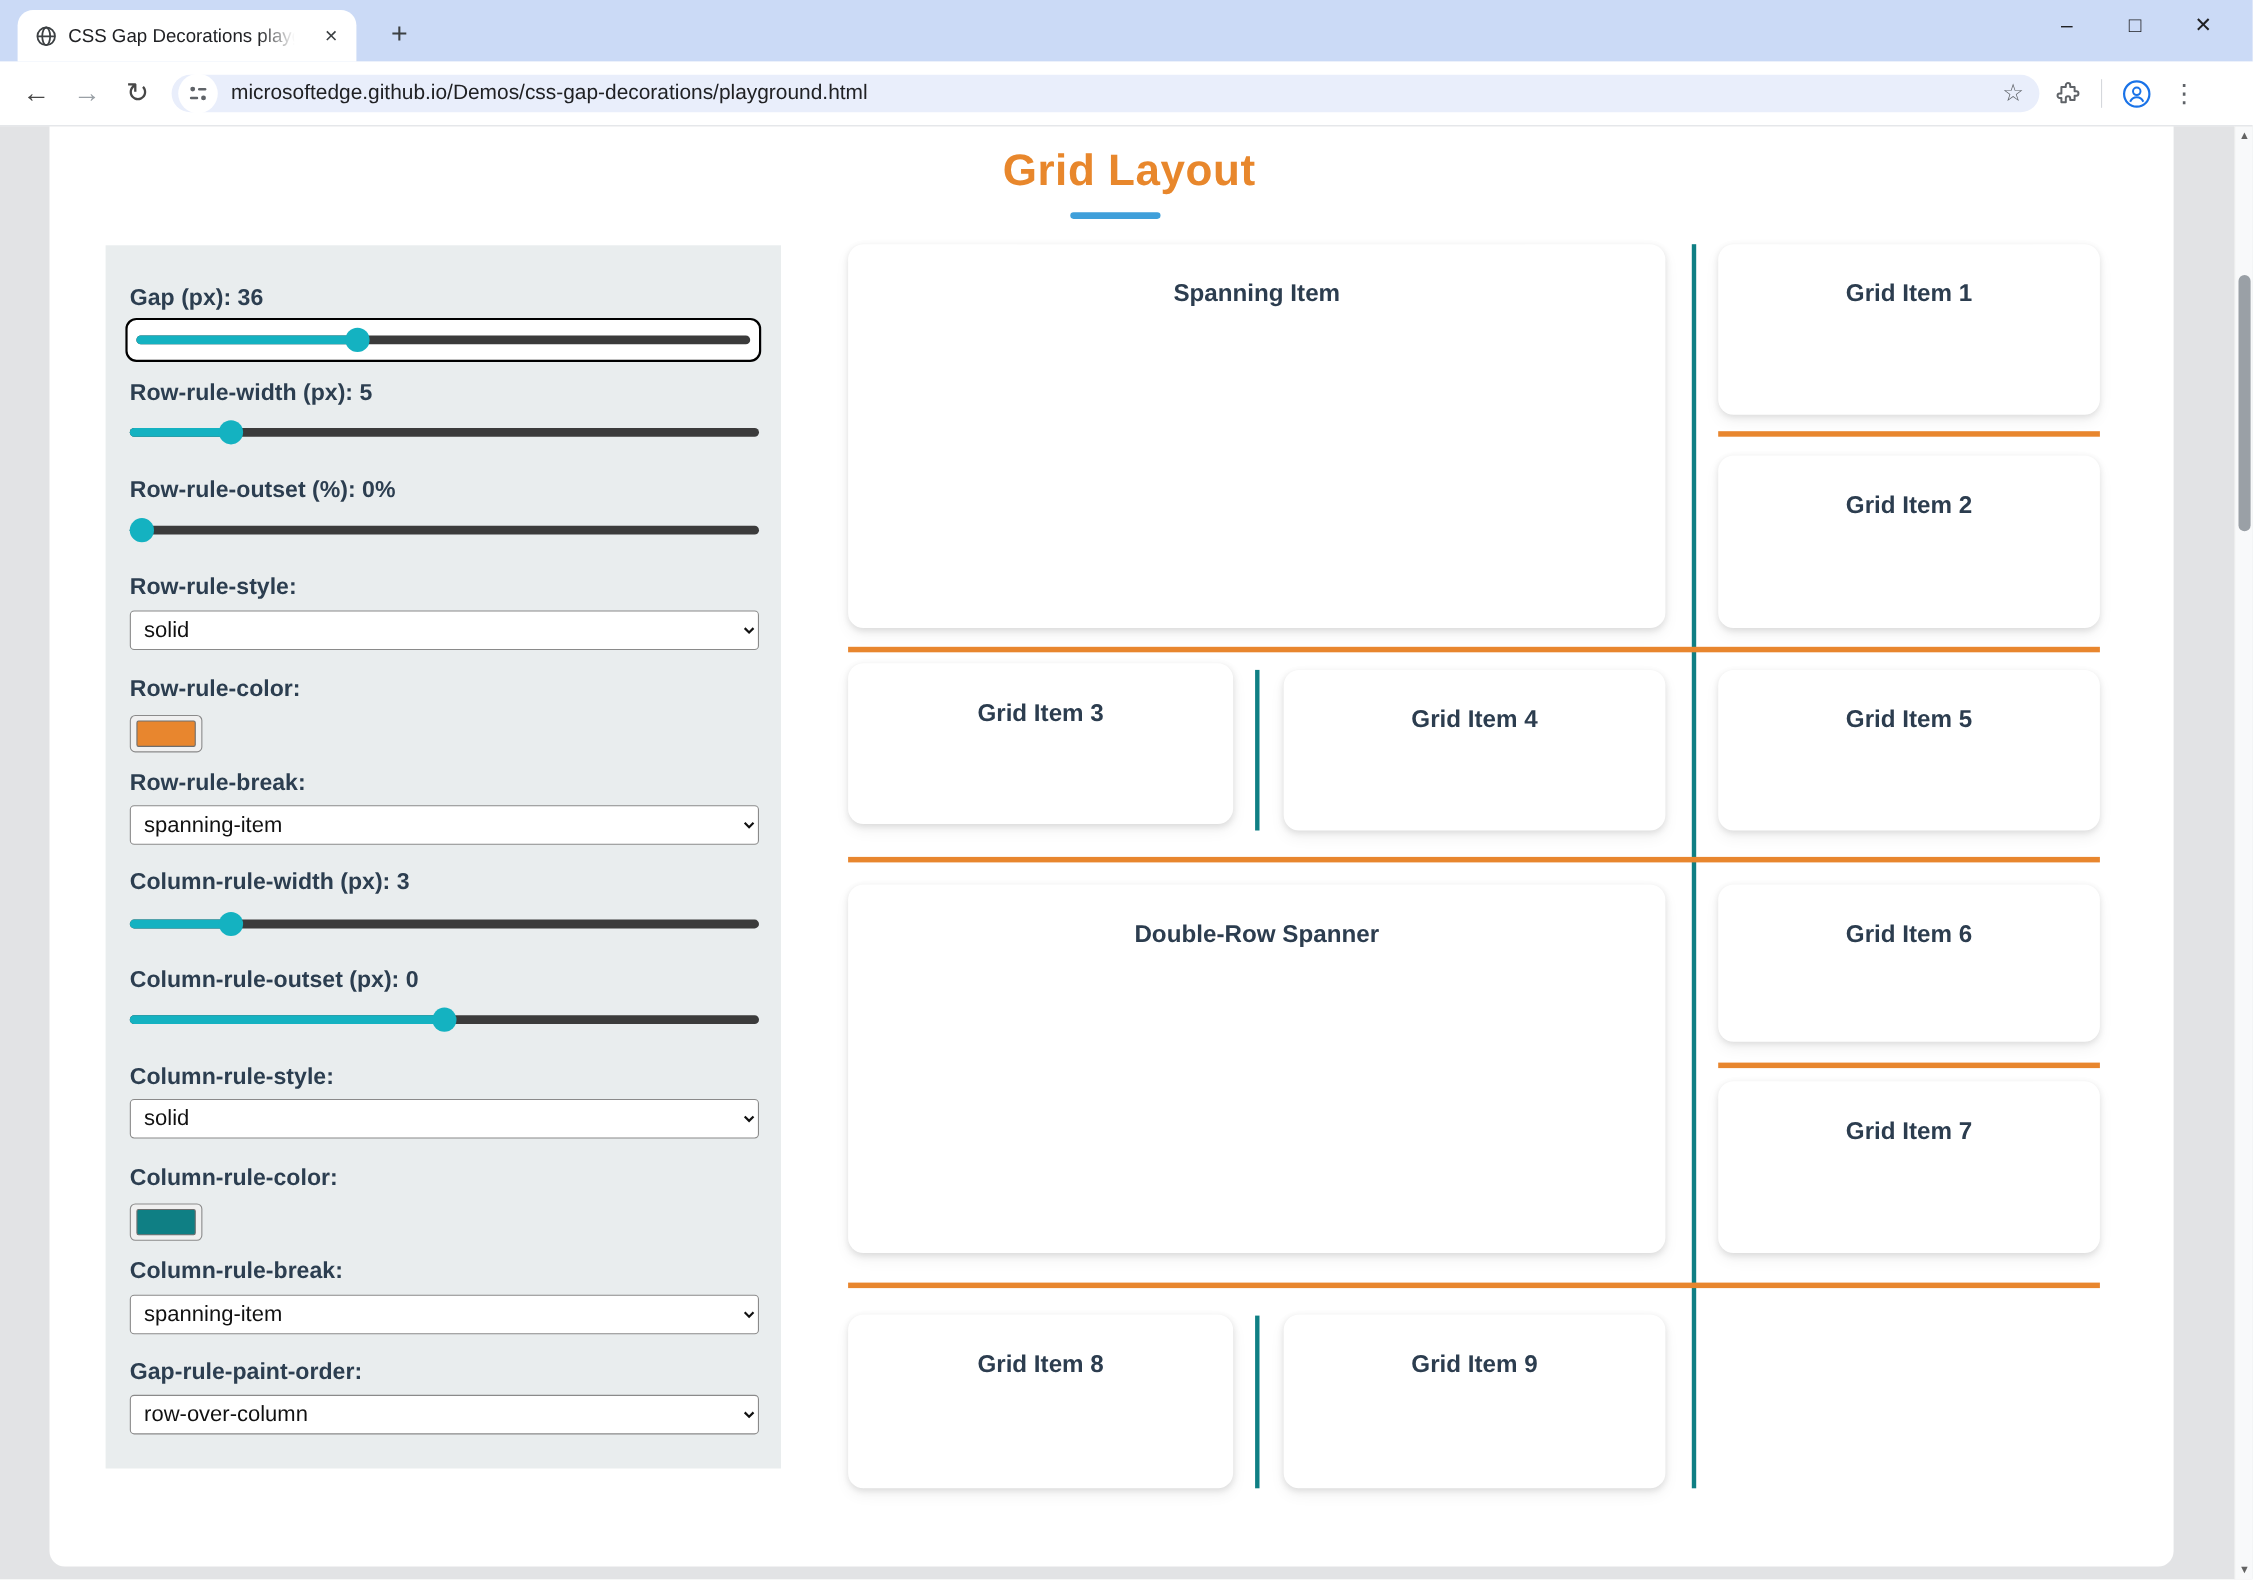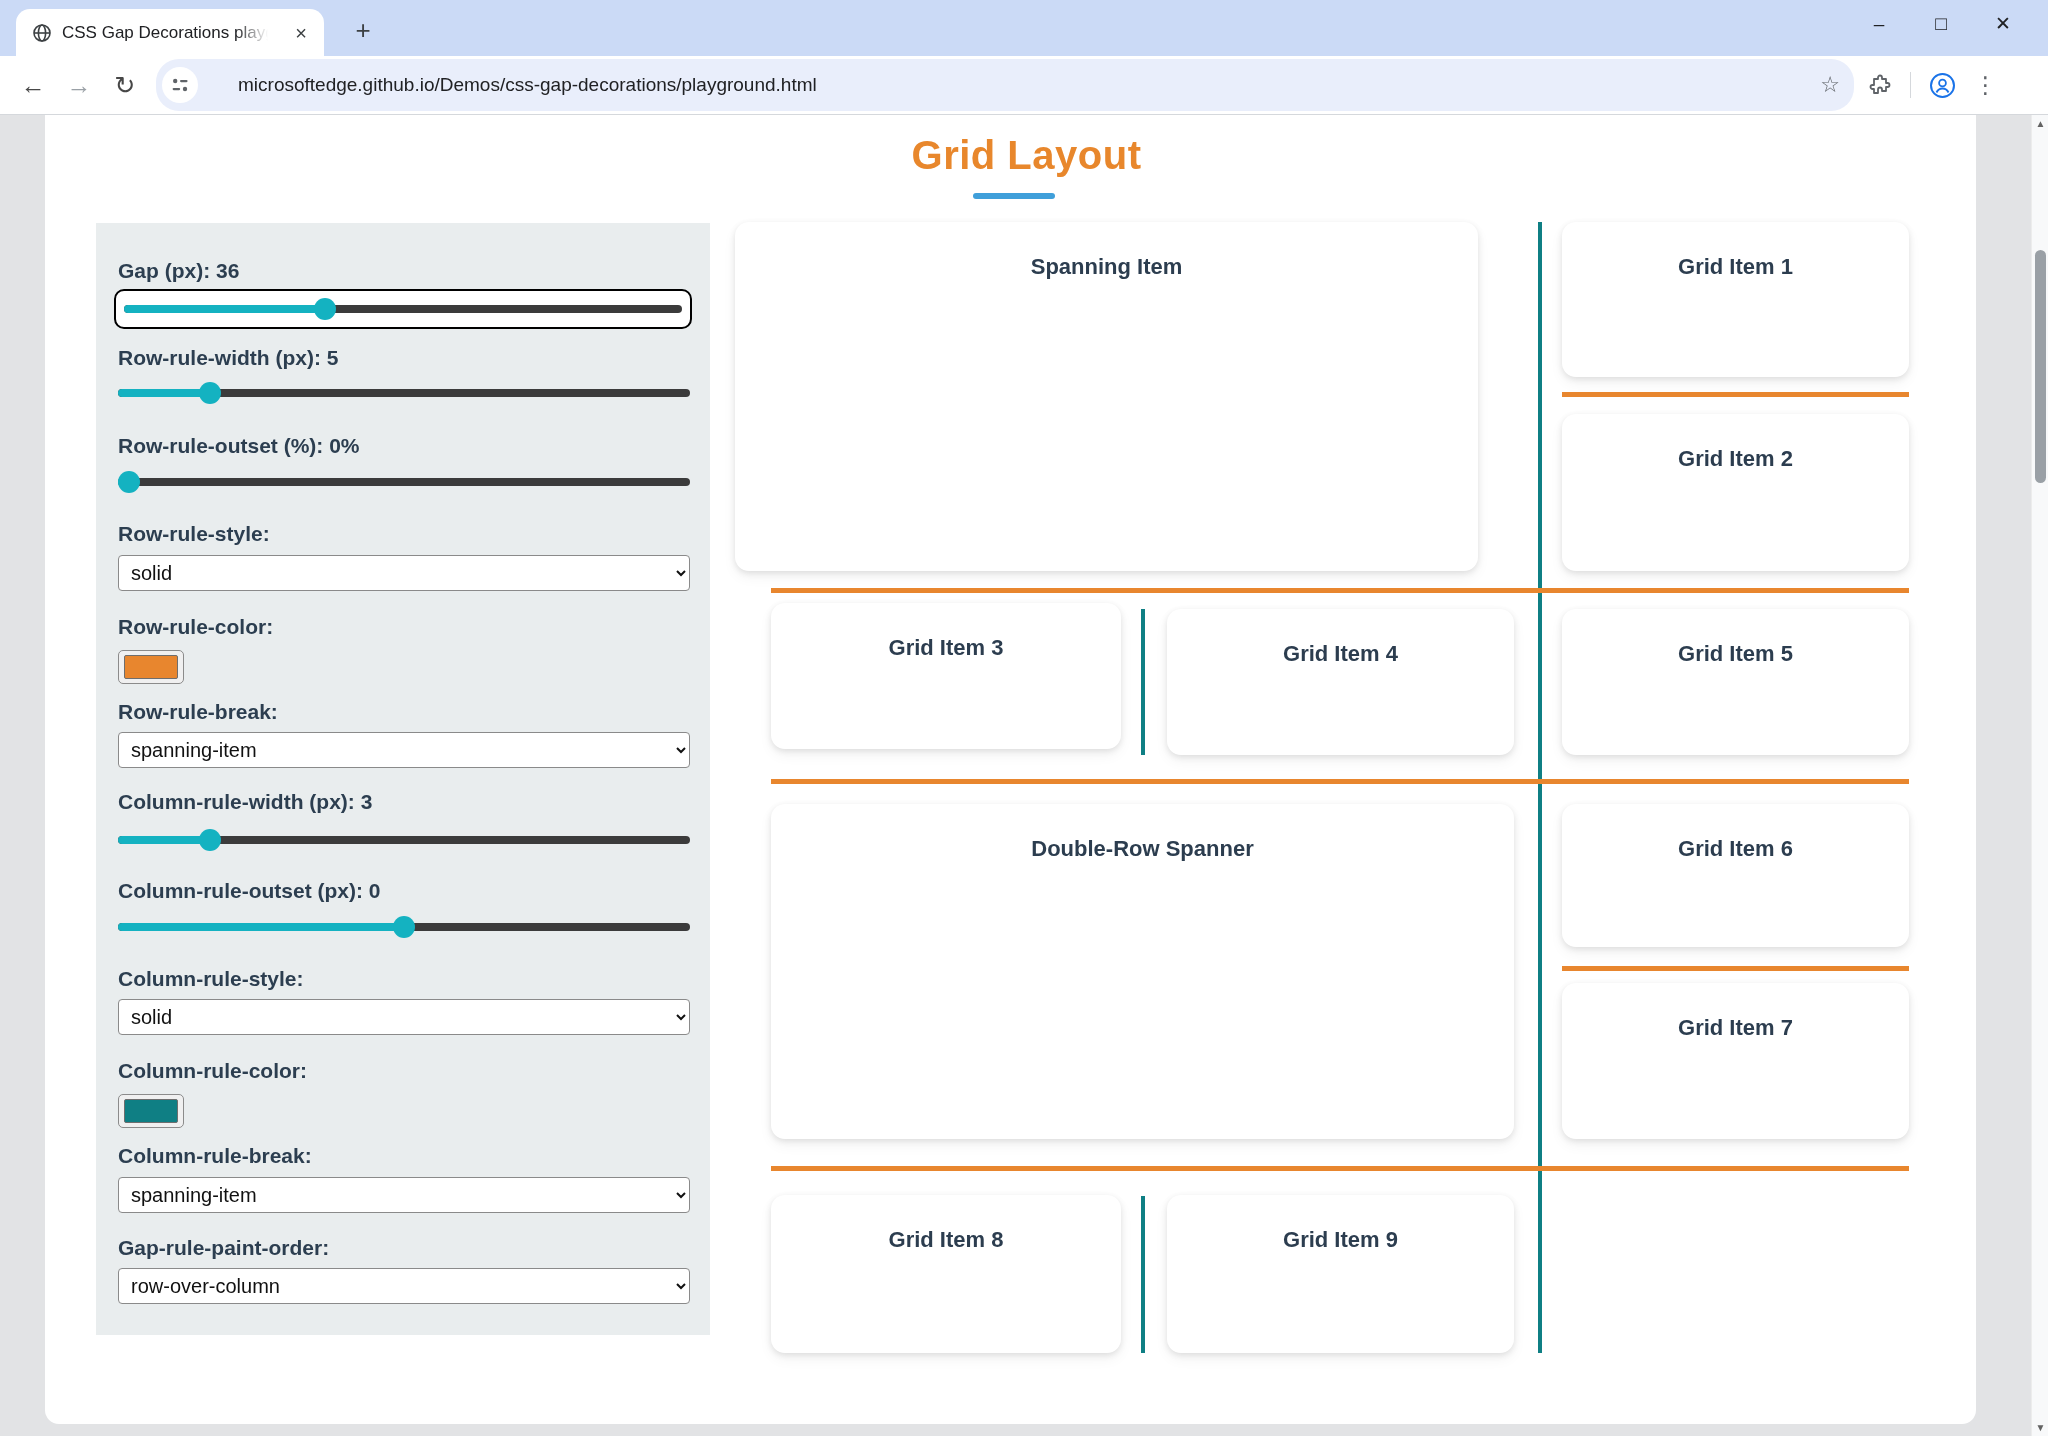--- a/index.html
+++ b/index.html
@@ -17,22 +17,22 @@
     text-align:center; line-height:26px; border-radius:50%; }
   .newtab { position:absolute; left:346px; top:14px; width:34px; height:34px; text-align:center;
     line-height:32px; font-size:26px; color:#3c4043; border-radius:50%; }
   .wincontrols { position:absolute; right:14px; top:0; height:48px; display:flex; }
   .winbtn { width:62px; height:48px; text-align:center; line-height:48px;
     font-size:19px; color:#202124; }
   .toolbar { position:relative; width:100%; height:59px; background:#fff;
     border-bottom:1px solid #d5d8dc; display:flex; align-items:center; }
   .navbtn { font-size:25px; color:#474747; width:46px; text-align:center; }
   .navbtn.fwd { color:#9aa0a6; }
-  .url-pill { margin-left:8px; width:1698px; height:52px; background:#e9eefb; border-radius:23px;
-    display:flex; align-items:center; padding:0 10px 0 6px;gap:28px; }
+  .url-pill { margin-left:8px; width:1698px; height:34px; background:#e9eefb; border-radius:23px;
+    display:flex; align-items:center; padding:0 10px 0 6px; }
   .siteinfo { width:36px; height:36px; background:#fff; border-radius:50%;
     display:flex; align-items:center; justify-content:center; }
   .url-text { margin-left:12px; font-size:19px; color:#202124; flex:1; white-space:nowrap; overflow:hidden; }
   .star { font-size:22px; color:#5f6368; margin-right:4px; }
   .tool-right { display:flex; align-items:center; margin-left:14px; gap:18px; }
   .sep { width:1px; height:26px; background:#d5d8dc; }
   .kebab { font-size:23px; color:#5f6368; letter-spacing:0; margin-right:4px; }
 
   
   .page { position:relative; width:100%; height:1321px; background:#e2e3e5; }
@@ -220,21 +220,21 @@
     <div class="col-rule" style="left: 1538px; top: 107px; height: 1131px; background: rgb(15, 127, 132);"></div>
     <div class="col-rule" style="left: 1141px; top: 494px; height: 146px; background: rgb(15, 127, 132);"></div>
     <div class="col-rule" style="left: 1141px; top: 1081px; height: 157px; background: rgb(15, 127, 132);"></div>
 
     <div class="row-rule" style="left: 1562px; top: 277px; width: 347px; background: rgb(232, 134, 46);"></div>
     <div class="row-rule" style="left: 771px; top: 473px; width: 1138px; background: rgb(232, 134, 46);"></div>
     <div class="row-rule" style="left: 771px; top: 664px; width: 1138px; background: rgb(232, 134, 46);"></div>
     <div class="row-rule" style="left: 1562px; top: 851px; width: 347px; background: rgb(232, 134, 46);"></div>
     <div class="row-rule" style="left: 771px; top: 1051px; width: 1138px; background: rgb(232, 134, 46);"></div>
 
-    <div class="card" style="left:735px;top:107px;width:743px;height:349px"><span>Spanning Item</span></div>
+    <div class="card" style="left:771px;top:107px;width:743px;height:349px"><span>Spanning Item</span></div>
     <div class="card" style="left:1562px;top:107px;width:347px;height:155px"><span>Grid Item 1</span></div>
     <div class="card" style="left:1562px;top:299px;width:347px;height:157px"><span>Grid Item 2</span></div>
     <div class="card" style="left:771px;top:488px;width:350px;height:146px"><span>Grid Item 3</span></div>
     <div class="card" style="left:1167px;top:494px;width:347px;height:146px"><span>Grid Item 4</span></div>
     <div class="card" style="left:1562px;top:494px;width:347px;height:146px"><span>Grid Item 5</span></div>
     <div class="card" style="left:771px;top:689px;width:743px;height:335px"><span>Double-Row Spanner</span></div>
     <div class="card" style="left:1562px;top:689px;width:347px;height:143px"><span>Grid Item 6</span></div>
     <div class="card" style="left:1562px;top:868px;width:347px;height:156px"><span>Grid Item 7</span></div>
     <div class="card" style="left:771px;top:1080px;width:350px;height:158px"><span>Grid Item 8</span></div>
     <div class="card" style="left:1167px;top:1080px;width:347px;height:158px"><span>Grid Item 9</span></div>

